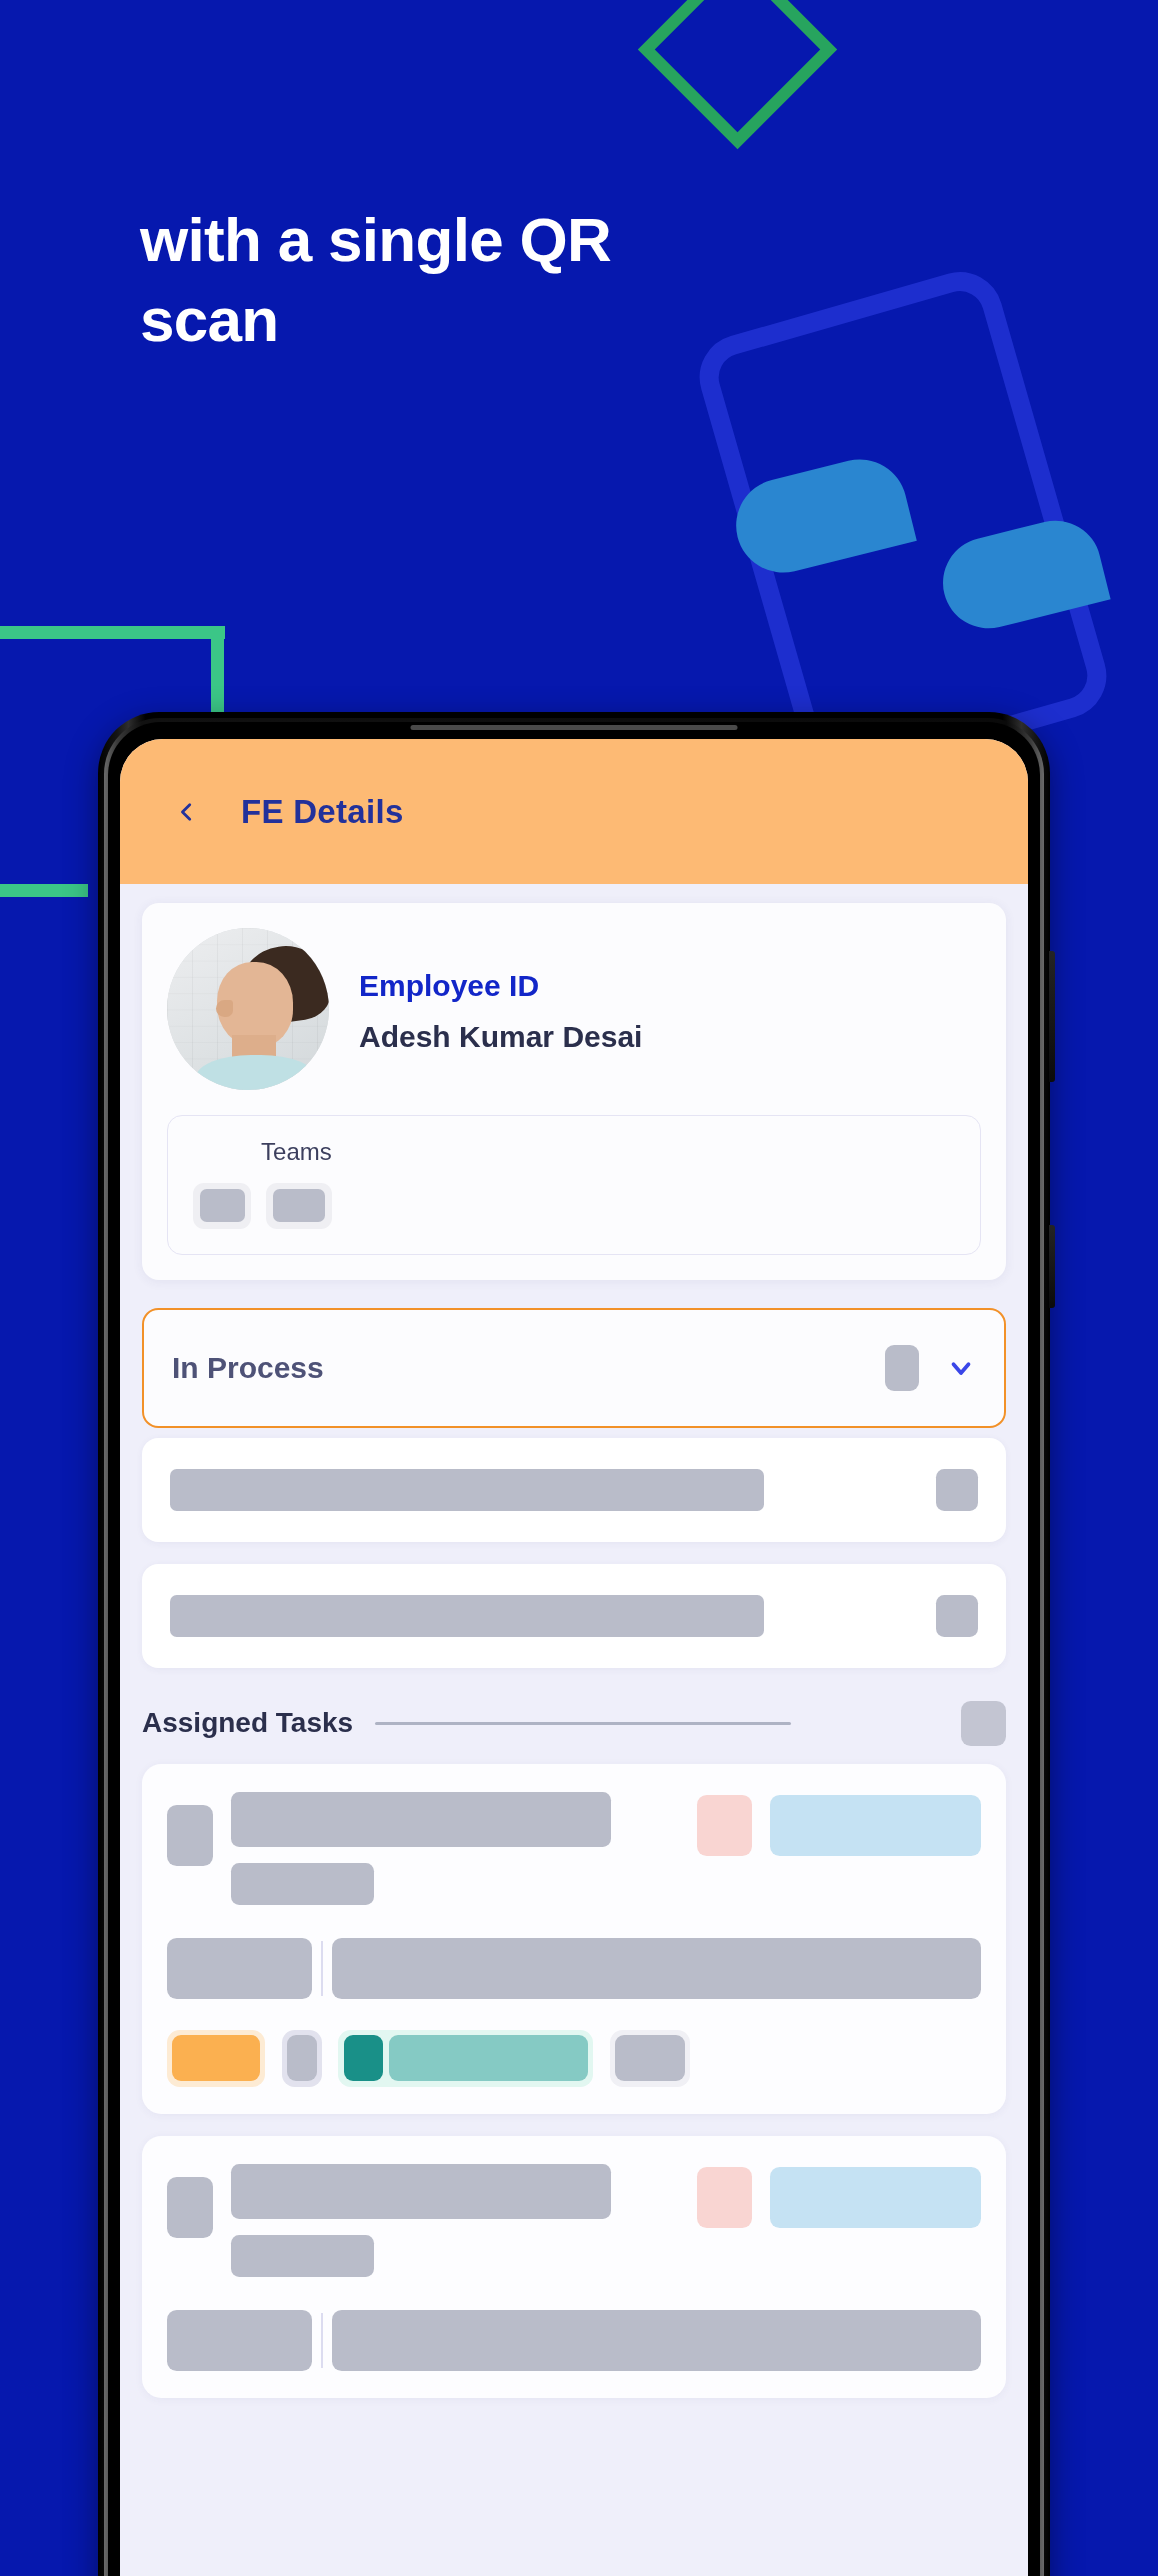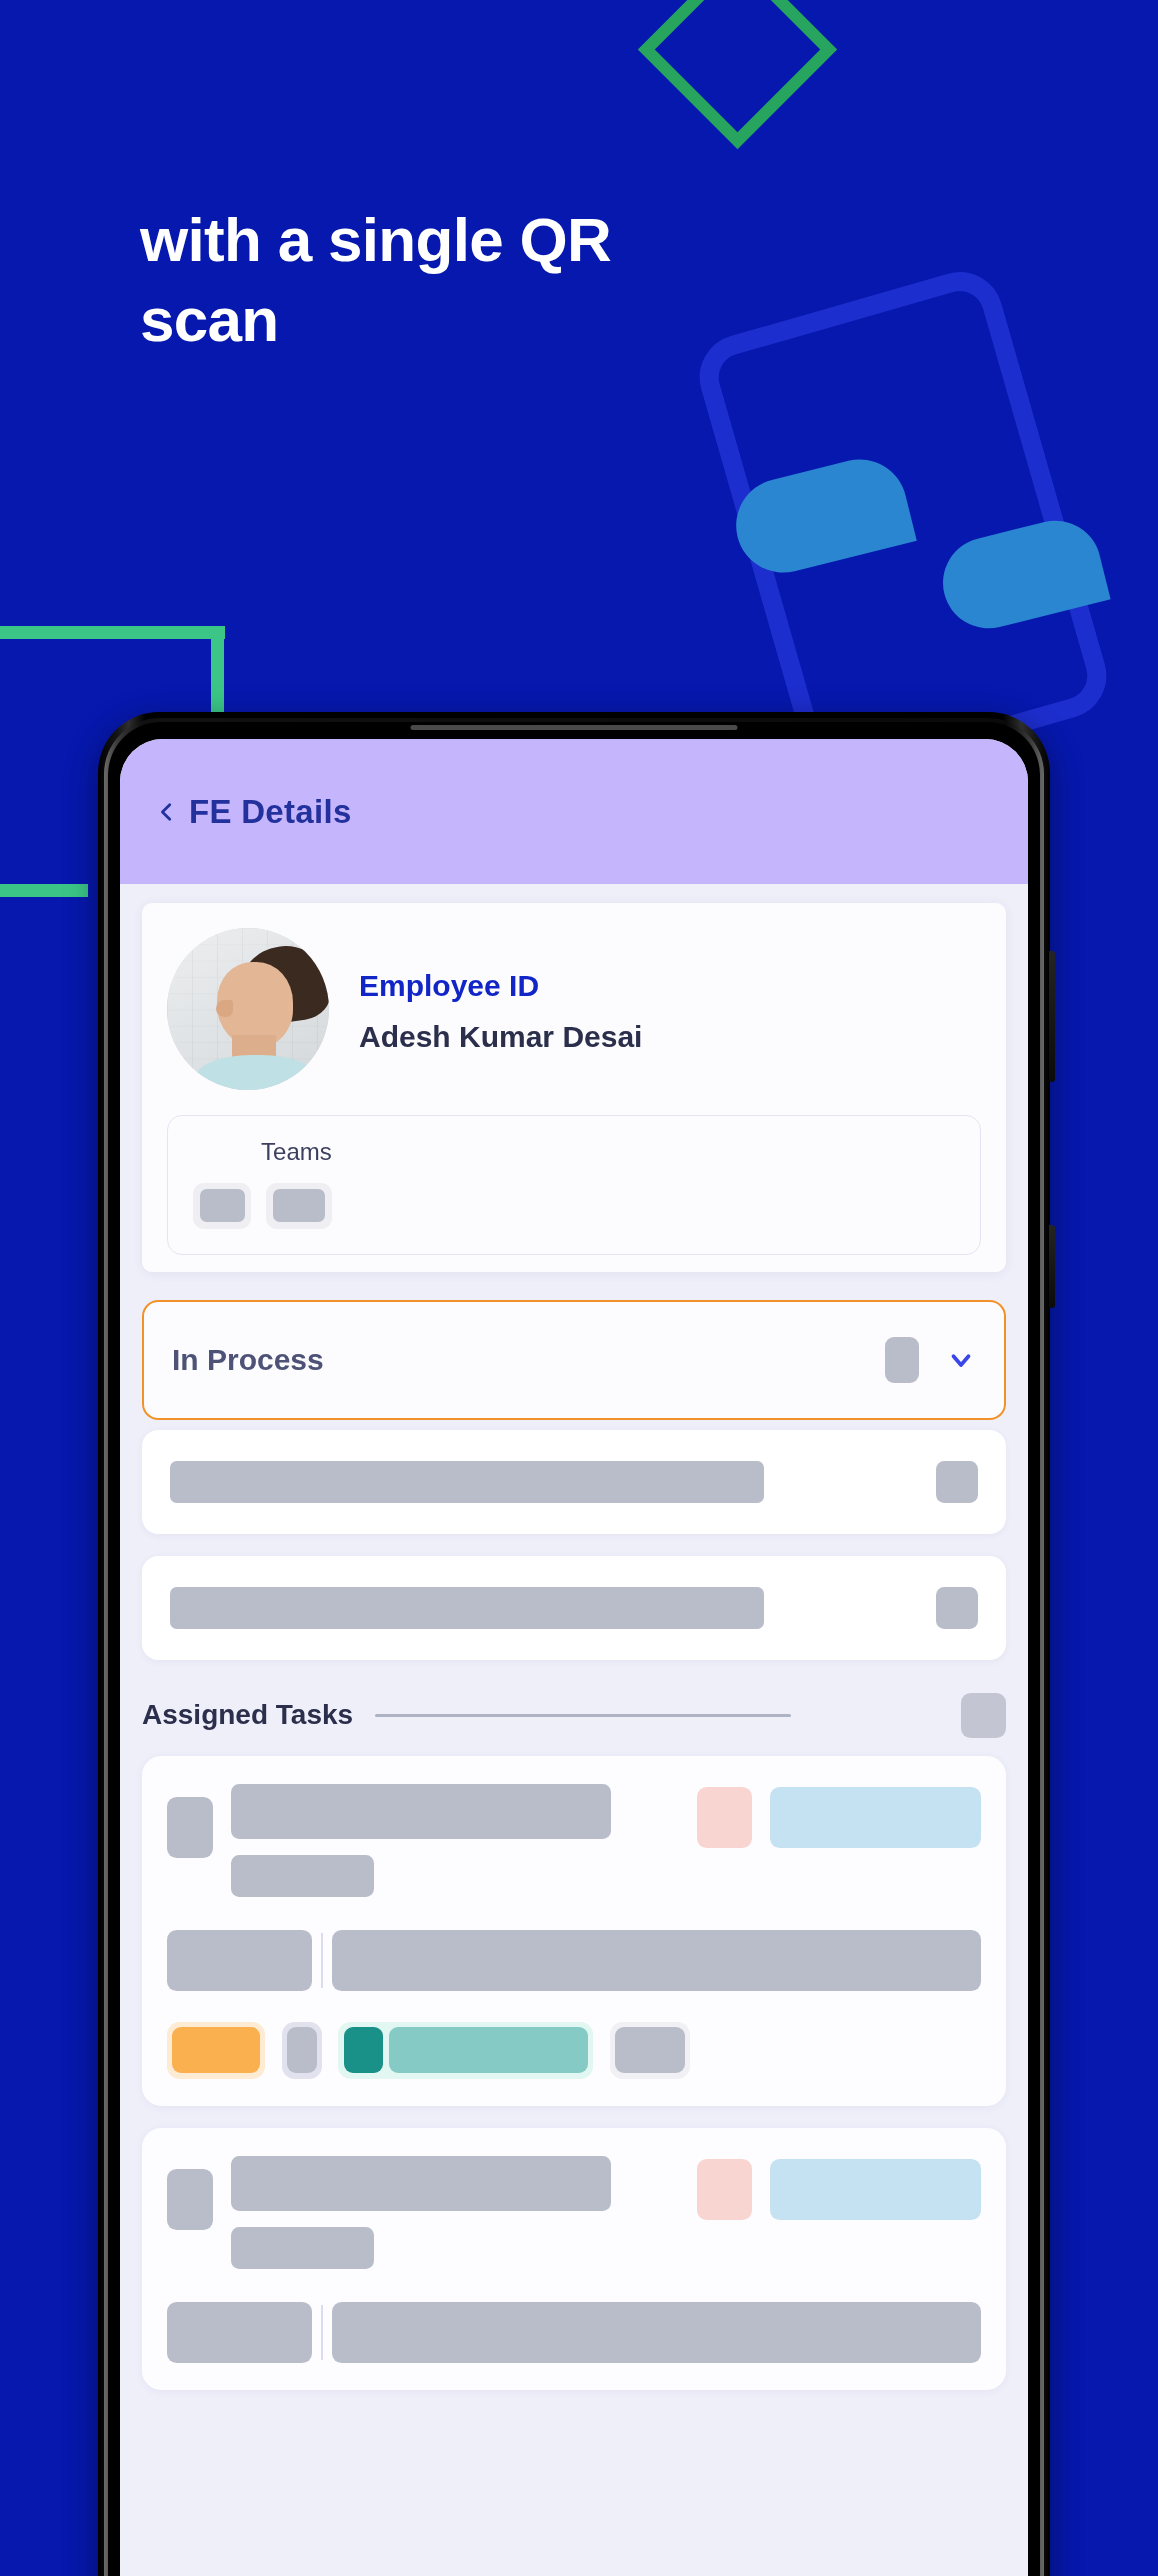--- a/index.html
+++ b/index.html
@@ -95,39 +95,39 @@
   .side-btn {
     position:absolute; right:-5.2px; width:6.7px;
     background:linear-gradient(180deg,#242424,#0b0b0b);
     border-radius:0 3px 3px 0;
   }
   .side-btn.b1 { top:239px; height:131px; }
   .side-btn.b2 { top:513px; height:83px; }
 
   
   .app-header {
-    height:145px; background:#c4b5fd;
-    display:flex; align-items:center; padding:0 36px;
-    gap:11px;
+    height:145px; background:#fdba74;
+    display:flex; align-items:center; padding:0 56px;
+    gap:43px;
   }
   .back-chev { width:22px; height:22px; flex:0 0 auto; }
   .app-title {
     color:#22319B; font-size:33px; font-weight:bold; letter-spacing:0.3px;
   }
 
   .app-body {
     background:#EFEFFA;
     padding:19.3px 22px 0 22px;
     min-height:1708px;
   }
 
   
   .profile-card {
-    background:#FCFCFE; border-radius:10px;
-    padding:25px 25px 17px 25px;
+    background:#FCFCFE; border-radius:17px;
+    padding:25px 25px 25px 25px;
     box-shadow:0 1.5px 10.4px rgba(60,60,120,.07);
     margin-bottom:28px;
   }
   .profile-top { display:flex; align-items:center; gap:30px; }
   .avatar {
     width:162px; height:162px; border-radius:50%;
     flex:0 0 auto; overflow:hidden; position:relative;
     background:#D9DDE0;
   }
   .avatar .brick { position:absolute; inset:0;

